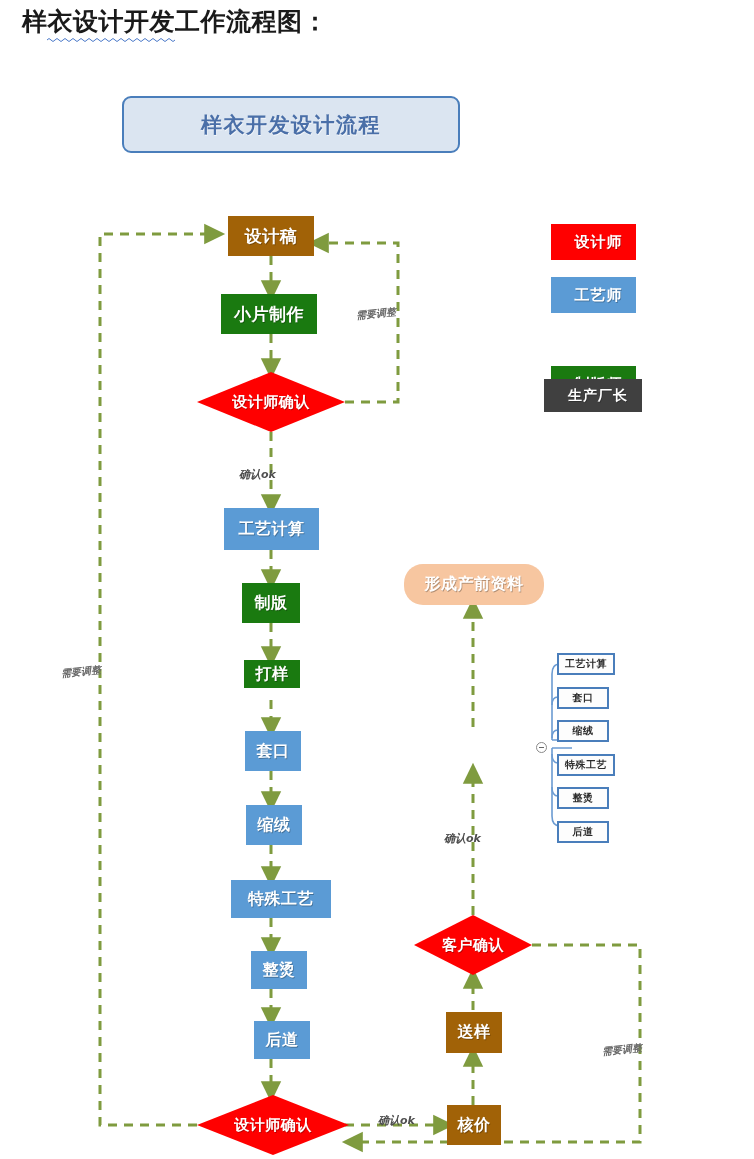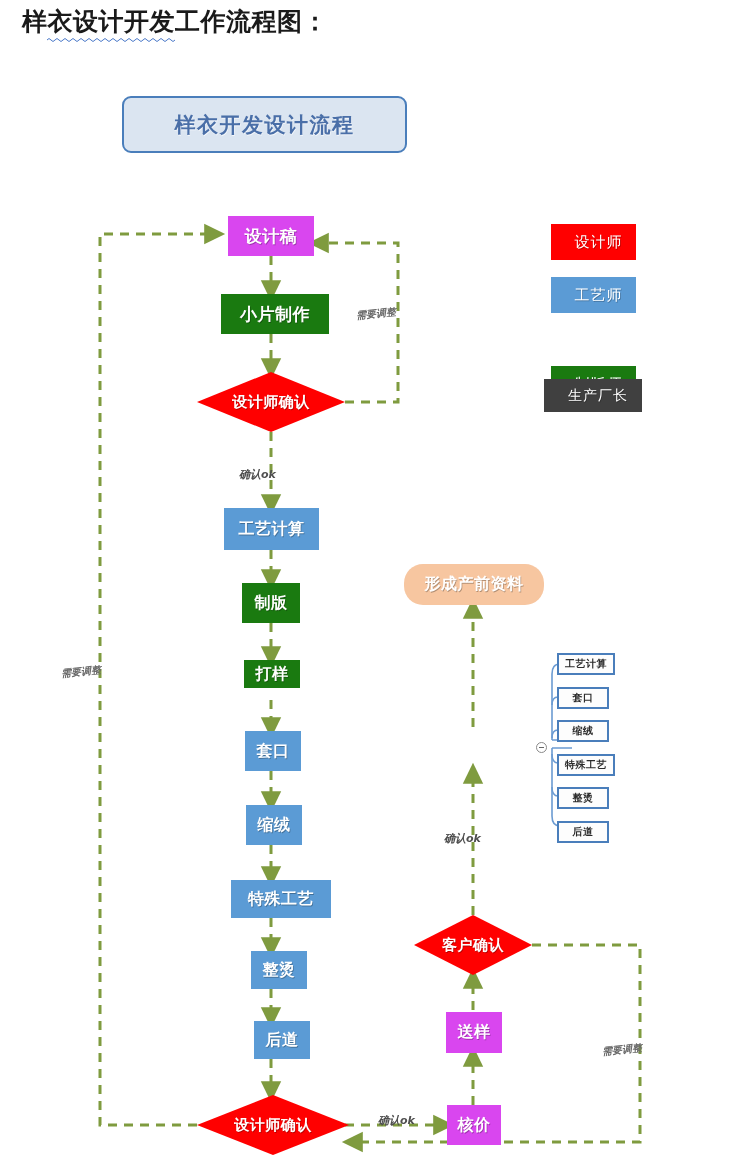--- a/index.html
+++ b/index.html
@@ -38,21 +38,21 @@
     position: absolute;
     left: 47px;
     top: 37px;
     width: 128px;
     height: 5px;
   }
   .header-box {
     position: absolute;
     left: 122px;
     top: 96px;
-    width: 285px;
+    width: 338px;
     height: 57px;
     box-sizing: border-box;
     background: #dbe5f1;
     border: 2.5px solid #4a7ebb;
     border-radius: 9px;
     display: flex;
     align-items: center;
     justify-content: center;
     font-size: 21px;
     font-weight: 700;
@@ -65,21 +65,21 @@
     box-sizing: border-box;
     display: flex;
     align-items: center;
     justify-content: center;
     font-weight: 700;
     color: #ffffff;
     text-shadow: 0.7px 0.7px 0.6px rgba(0,0,0,0.28);
     white-space: nowrap;
     letter-spacing: 0.5px;
   }
-  .node.red   { background: #d946ef; }
+  .node.red   { background: #a16207; }
   .node.green { background: #1a7a10; }
   .node.blue  { background: #5b9bd5; }
   .node.peach { background: #f7c6a0; }
 
   .diamond {
     position: absolute;
     display: flex;
     align-items: center;
     justify-content: center;
     font-weight: 700;
@@ -101,21 +101,21 @@
     z-index: 2;
   }
 
   .legend-item {
     position: absolute;
     box-sizing: border-box;
     display: flex;
     align-items: center;
     justify-content: center;
     font-size: 15px;
-    font-weight: 400;
+    font-weight: 700;
     color: #ffffff;
     text-shadow: 0.7px 0.7px 0.6px rgba(0,0,0,0.25);
     letter-spacing: 1px;
     white-space: nowrap;
     padding-left: 10px;
   }
 
   .edge-label {
     position: absolute;
     font-size: 11px;
@@ -213,21 +213,21 @@
       <path d="M345,402 L398,402 L398,243 L315,243"></path>
 
       <path d="M197,1125 L100,1125 L100,234 L218,234"></path>
 
       <path d="M532,945 L640,945 L640,1142 L349,1142"></path>
     </g>
   </svg>
 
   <div class="node red" style="left:228px; top:216px; width:86px; height:40px; font-size:17px;">设计稿</div>
 
-  <div class="node green" style="left:221px; top:294px; width:108px; height:40px; font-size:17px;">小片制作</div>
+  <div class="node green" style="left:221px; top:294px; width:96px; height:40px; font-size:17px;">小片制作</div>
 
   <div class="diamond" style="left:197px; top:372px; width:148px; height:60px; font-size:15px;">
     <div class="dshape"></div>
     <div class="dlabel">设计师确认</div>
   </div>
 
   <div class="node blue" style="left:224px; top:508px; width:95px; height:42px; font-size:16px;">工艺计算</div>
 
   <div class="node green" style="left:242px; top:583px; width:58px; height:40px; font-size:16px;">制版</div>
 

